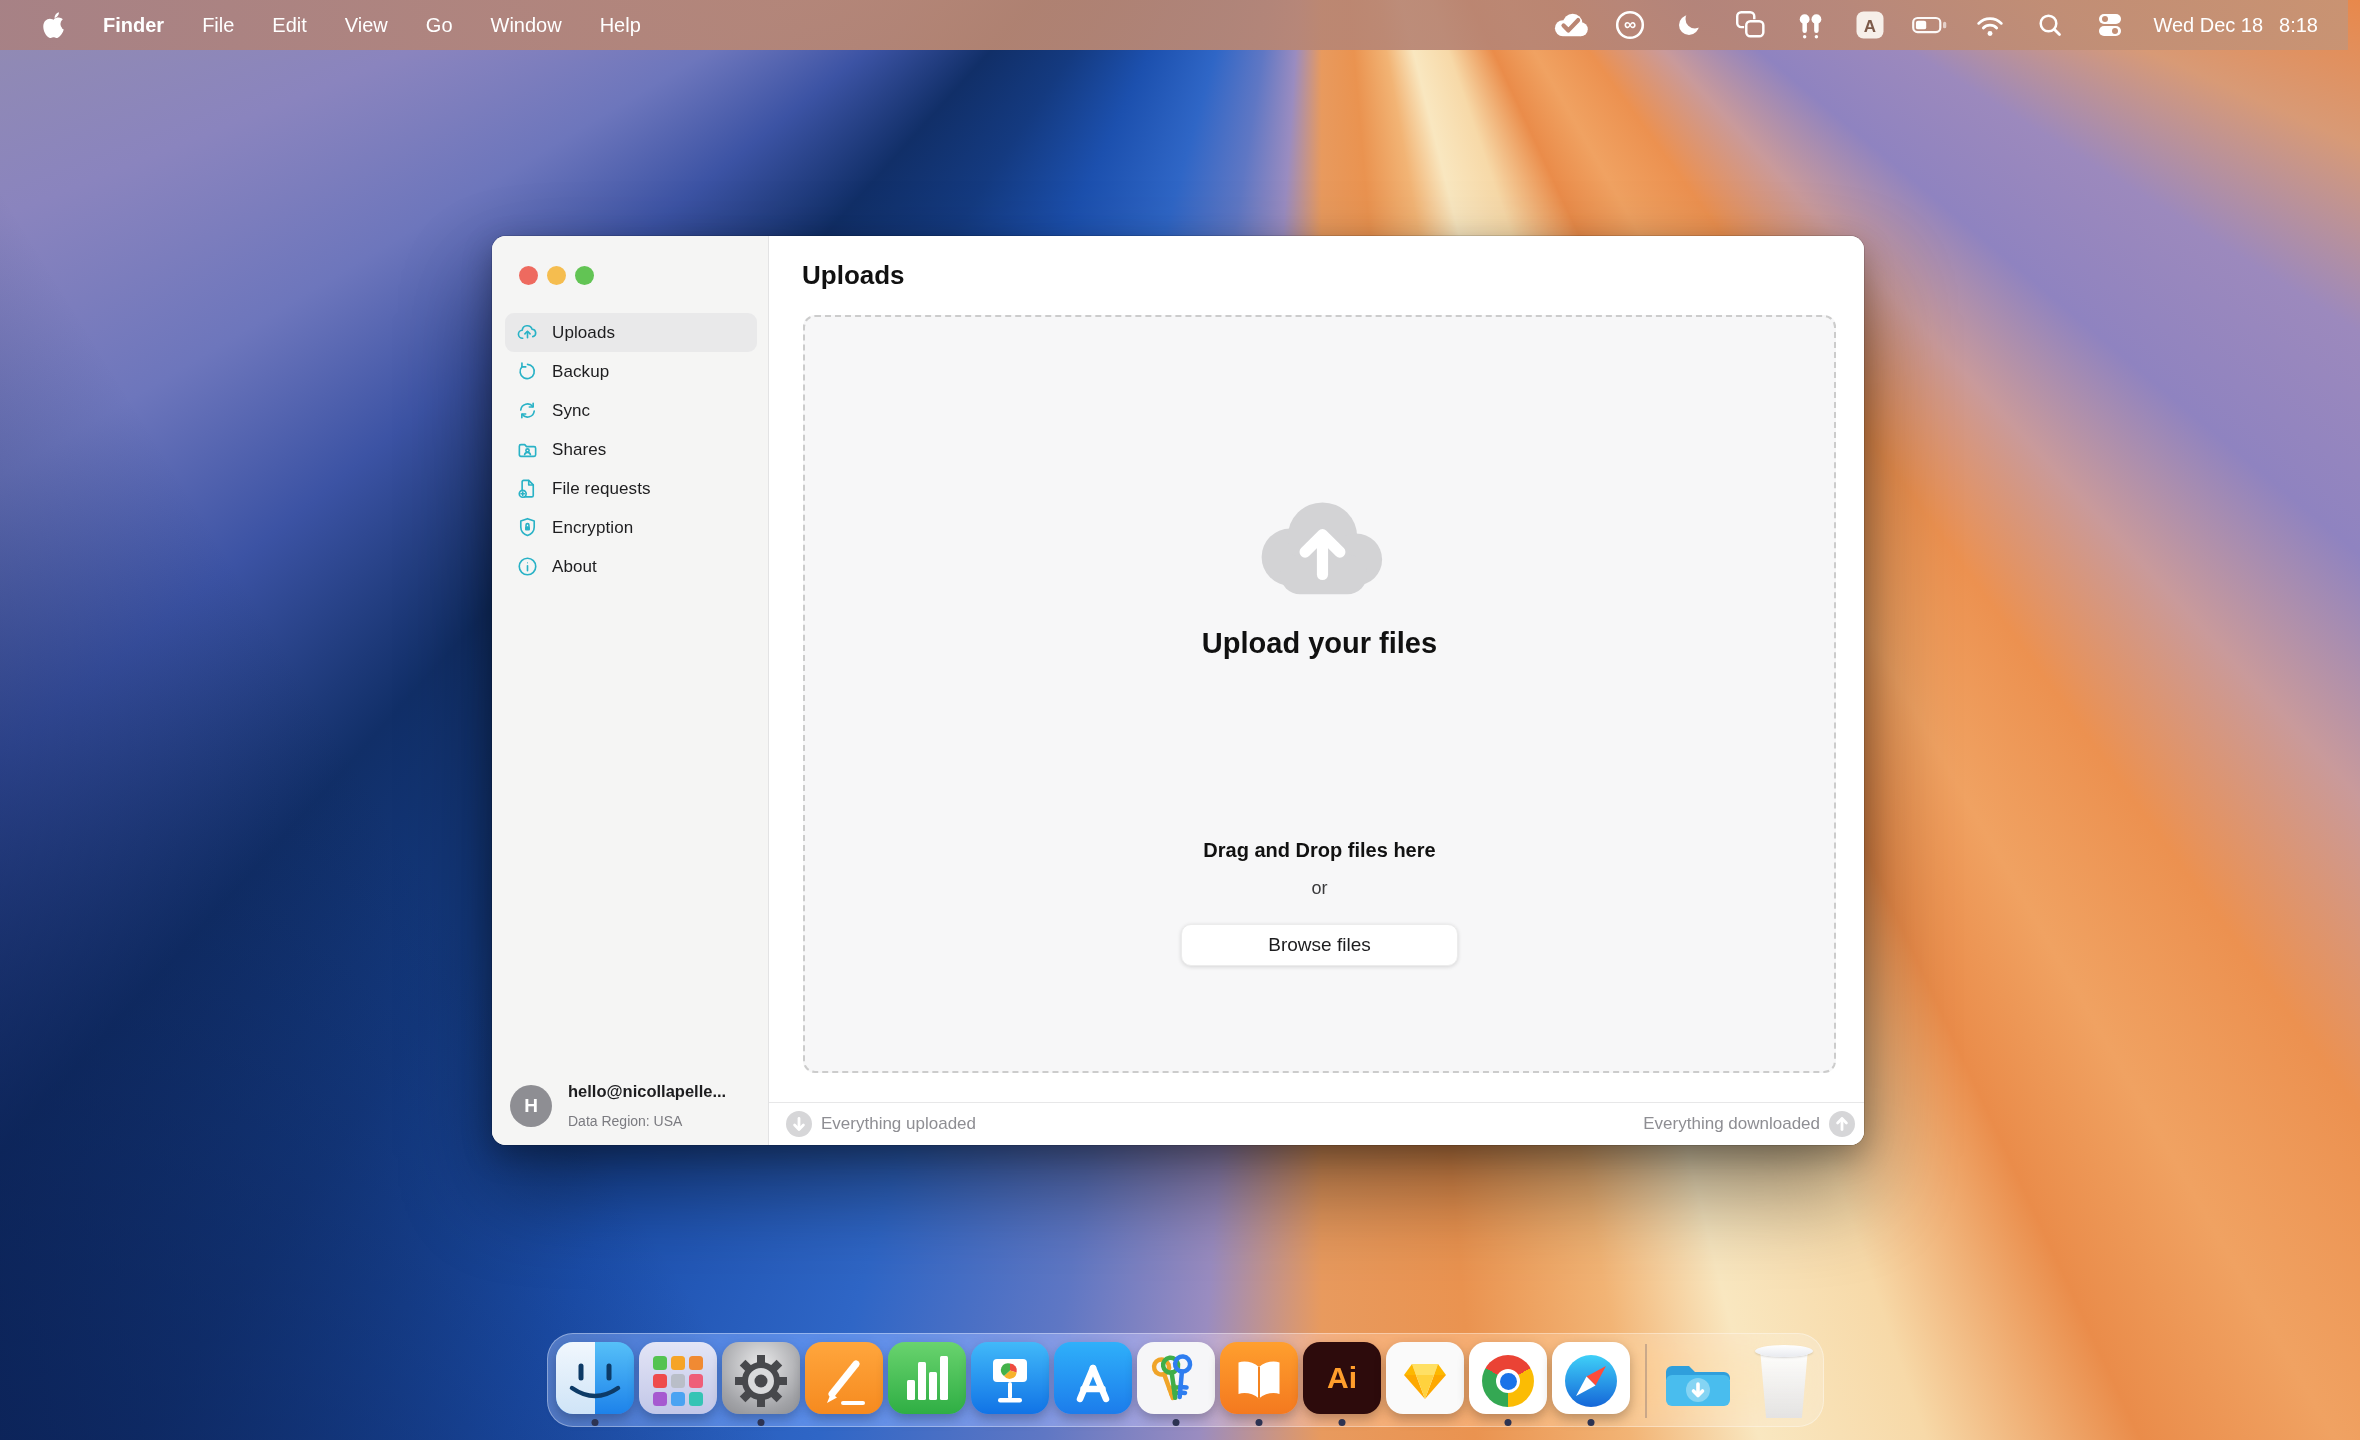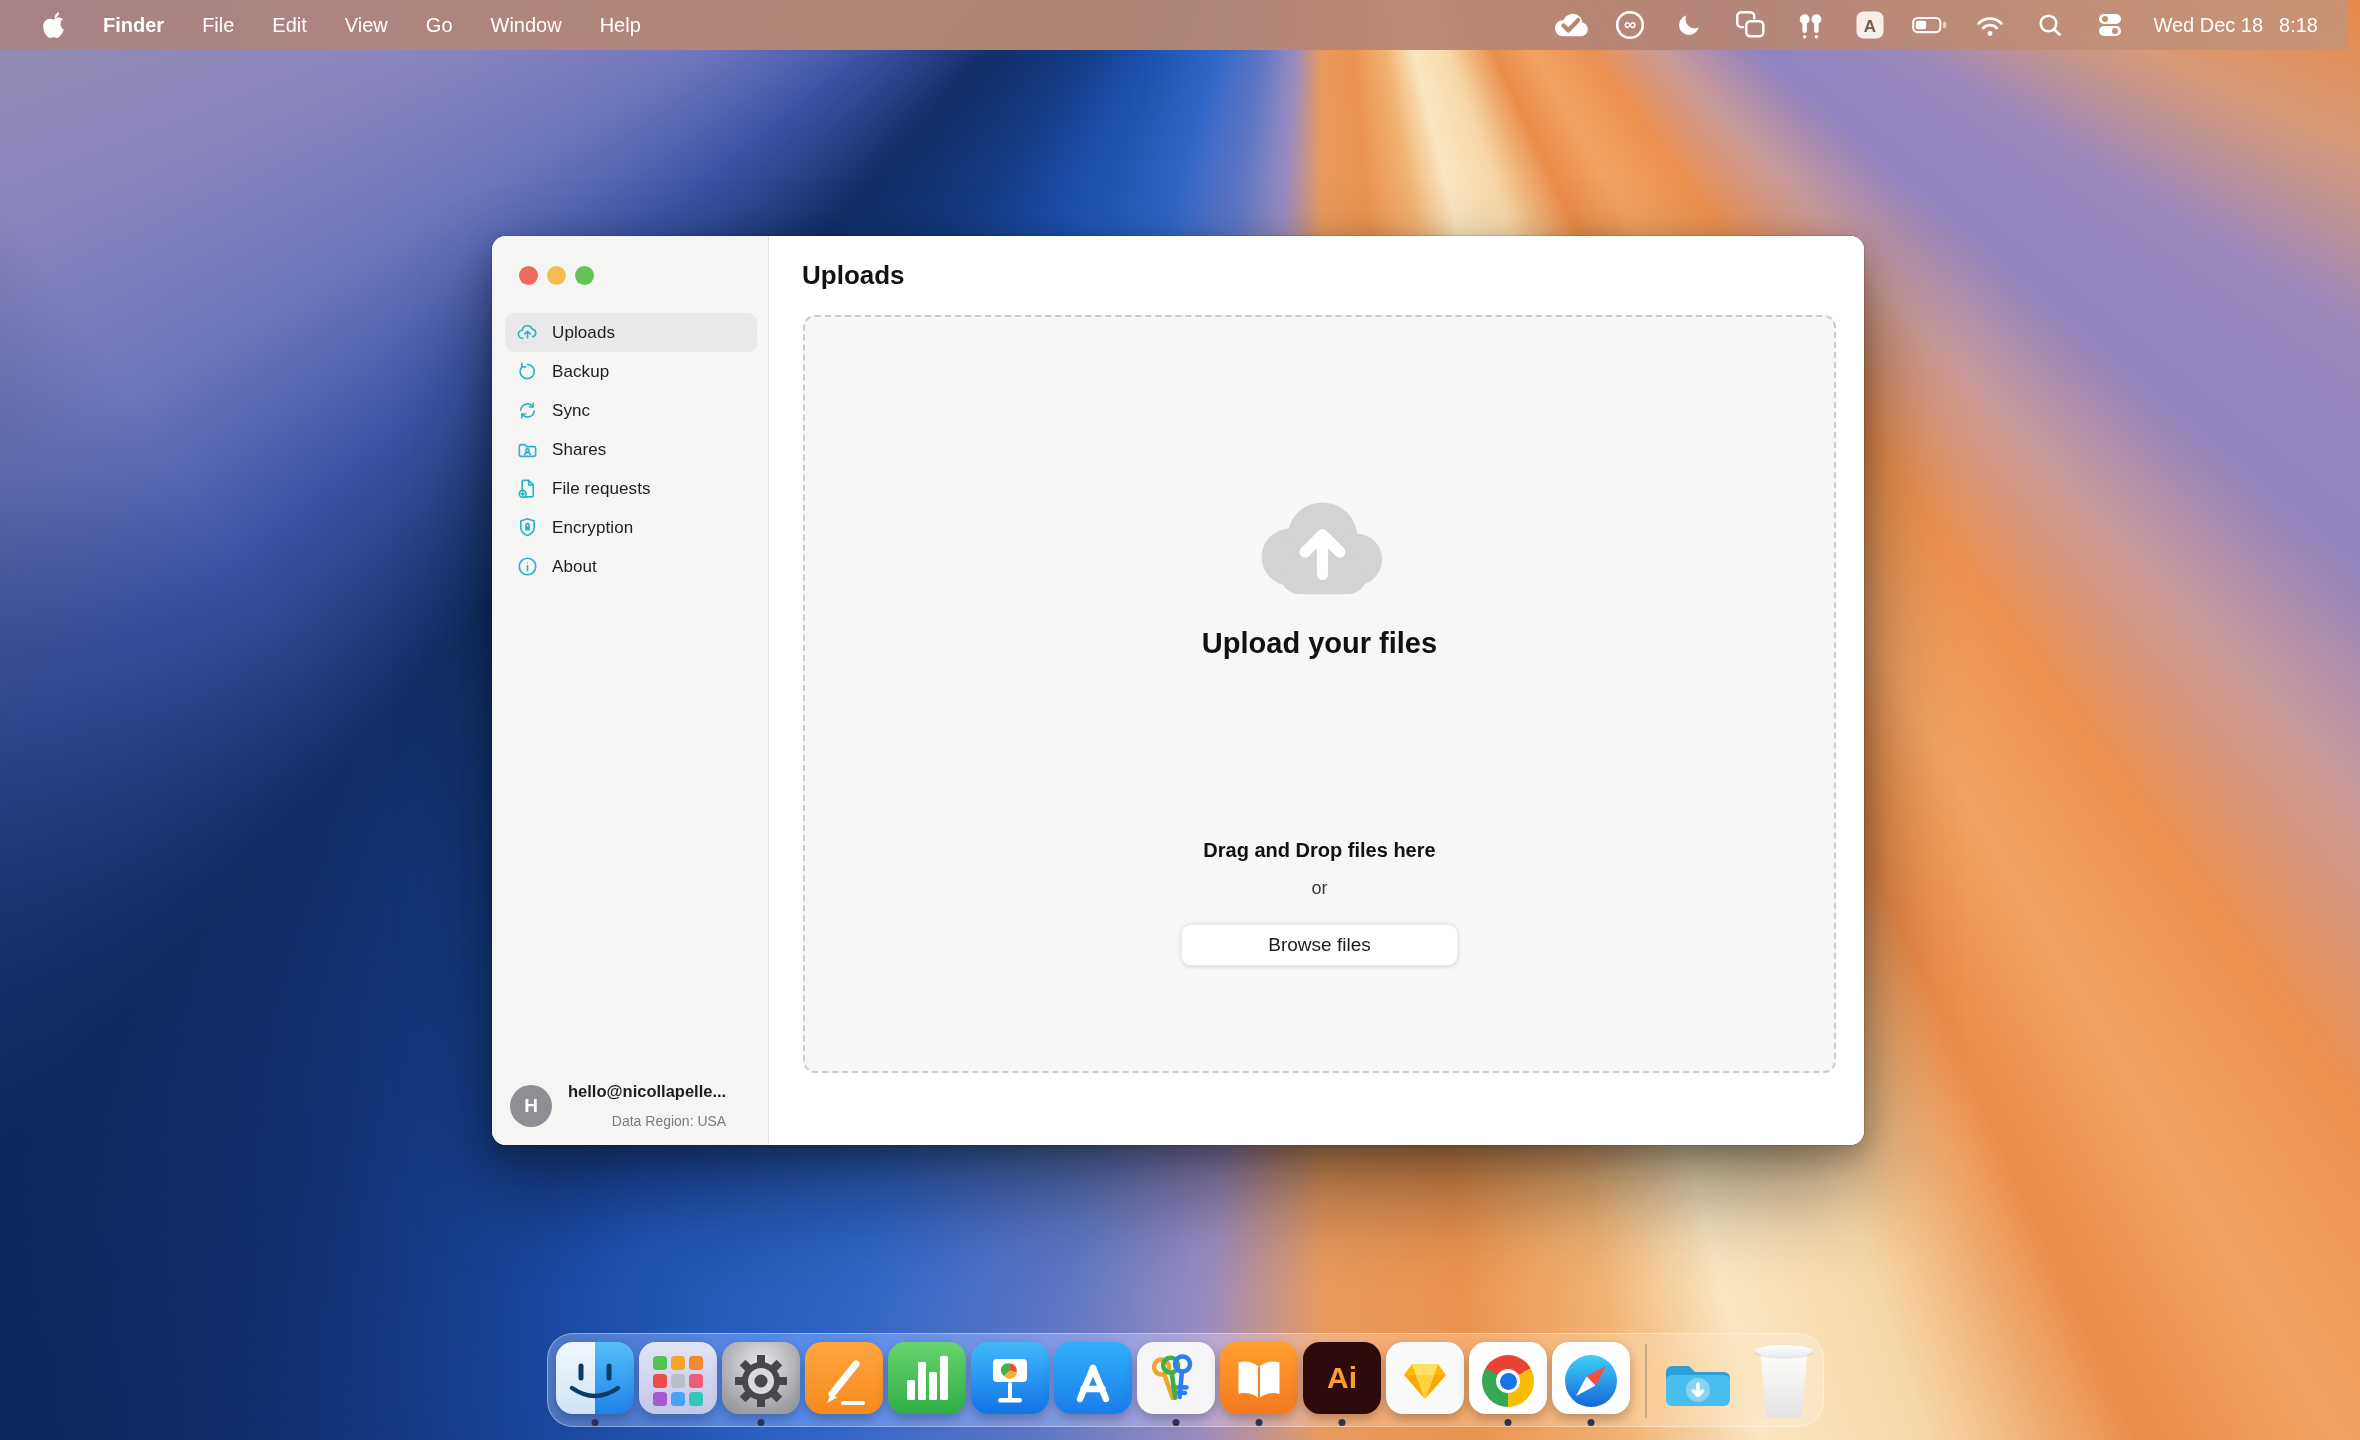--- a/index.html
+++ b/index.html
@@ -38,21 +38,21 @@
   .light{width:19px;height:19px;border-radius:50%;}
   .nav{position:absolute;left:13px;right:11px;top:77px;}
   .nav-item{height:39px;display:flex;align-items:center;border-radius:9px;padding-left:11px;cursor:default;}
   .nav-item.selected{background:#e9e9ea;}
   .nav-item .nicon{width:23px;height:23px;flex:0 0 auto;display:flex;}
   .nav-item .nlabel{margin-left:13px;font-size:17px;color:#1d1d1f;letter-spacing:.1px;}
   .account{position:absolute;left:18px;bottom:16px;display:flex;align-items:center;gap:16px;}
   .avatar{width:42px;height:42px;border-radius:50%;background:#8e8e93;color:#fff;display:flex;
     align-items:center;justify-content:center;font-size:19px;font-weight:600;}
   .acc-email{font-size:16.5px;font-weight:600;color:#1d1d1f;}
-  .acc-region{font-size:14px;color:#7b7b80;margin-top:12px;text-align:right;}
+  .acc-region{font-size:14px;color:#7b7b80;margin-top:12px;}
 
   .main{position:relative;flex:1;display:flex;flex-direction:column;background:#fff;}
   .main-header{height:79px;display:flex;align-items:center;padding-left:33px;}
   .main-title{font-size:26px;font-weight:700;color:#111;}
   .dropzone{margin:0 28px 0 34px;height:758px;border:2px dashed #cccccc;border-radius:12px;
     background:#f7f7f8;display:flex;flex-direction:column;align-items:center;box-sizing:border-box;}
   .dz-cloud{margin-top:168px;}
   .dz-title{margin-top:18px;font-size:29px;font-weight:700;color:#111;line-height:36px;}
   .dz-subtitle{margin-top:12px;font-size:20px;color:#2c2c2e;line-height:26px;}
   .dz-drag{margin-top:176px;font-size:20px;font-weight:700;color:#111;line-height:26px;}
@@ -340,20 +340,42 @@
                 <path d="M48 54 L62 40 L76 54"></path>
             </g>
           </svg>
         </span>
         <div class="dz-title">Upload your files</div>
         <div class="dz-drag">Drag and Drop files here</div>
         <div class="dz-or">or</div>
         <button class="dz-browse">Browse files</button>
       </div>
 
+      <div class="statusbar">
+        <span class="sb-left">
+          <span style="display:flex">
+            <svg width="26" height="26" viewBox="0 0 26 26">
+              <circle cx="13" cy="13" r="13" fill="#d6d6d8"></circle>
+              <path d="M13 7.5 V18" stroke="#fff" stroke-width="2.8" stroke-linecap="round"></path>
+              <path d="M8.6 14 L13 18.4 L17.4 14" stroke="#fff" stroke-width="2.8" fill="none" stroke-linecap="round" stroke-linejoin="round"></path>
+            </svg>
+          </span>
+          <span class="sb-text">Everything uploaded</span>
+        </span>
+        <span class="sb-right">
+          <span class="sb-text">Everything downloaded</span>
+          <span style="display:flex">
+            <svg width="26" height="26" viewBox="0 0 26 26">
+              <circle cx="13" cy="13" r="13" fill="#d6d6d8"></circle>
+              <path d="M13 18.5 V8" stroke="#fff" stroke-width="2.8" stroke-linecap="round"></path>
+              <path d="M8.6 12 L13 7.6 L17.4 12" stroke="#fff" stroke-width="2.8" fill="none" stroke-linecap="round" stroke-linejoin="round"></path>
+            </svg>
+          </span>
+        </span>
+      </div>
     </div>
   </div>
 
   <div class="dock">
 
     <div class="dk">
       <div class="sq" style="background:linear-gradient(180deg,#56c0f8,#1d82ea)">
         <div class="finder-left"></div>
       </div>
       <svg viewBox="0 0 78 78">

